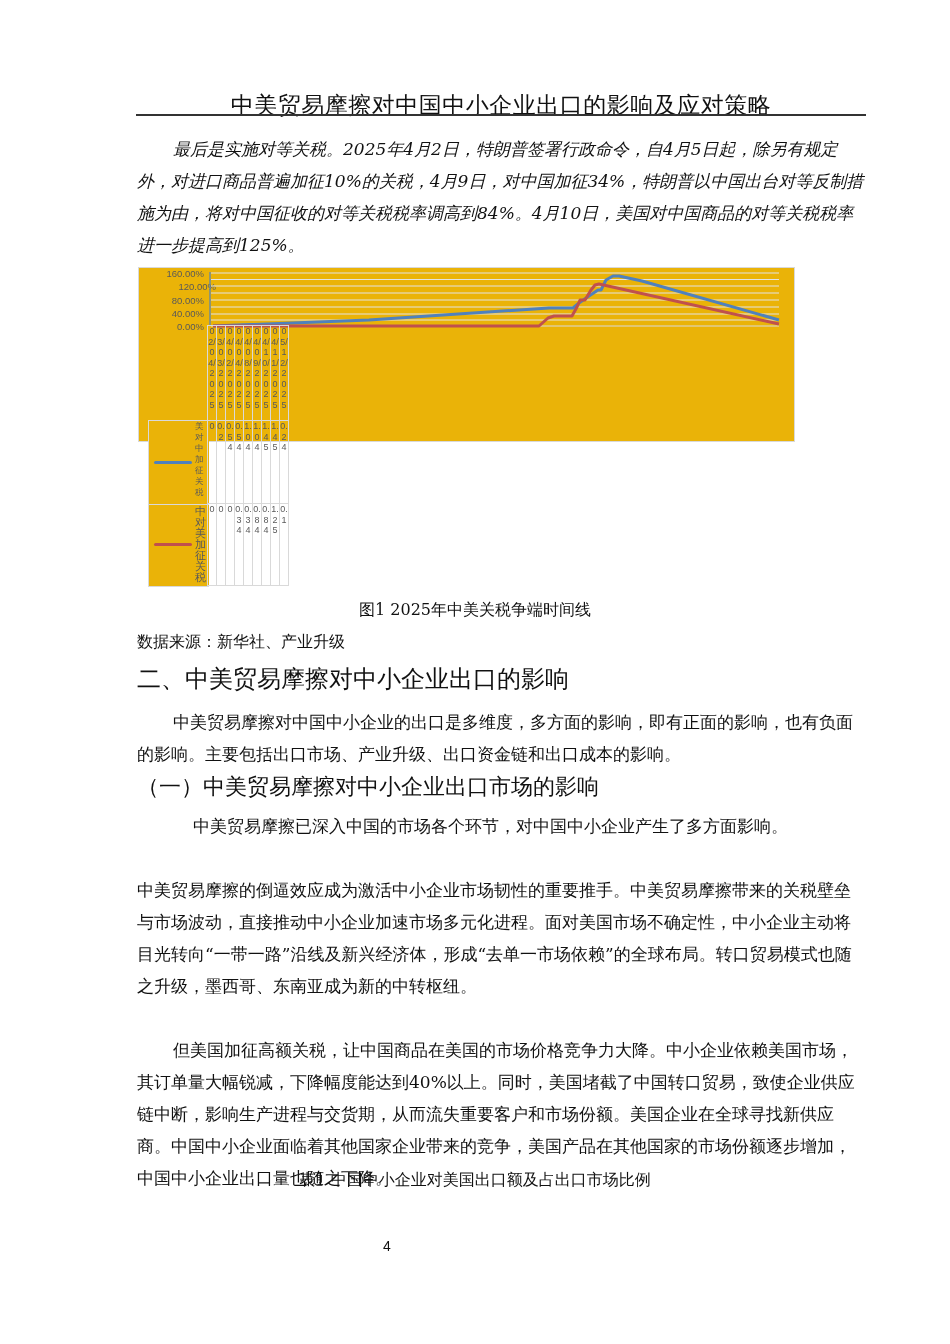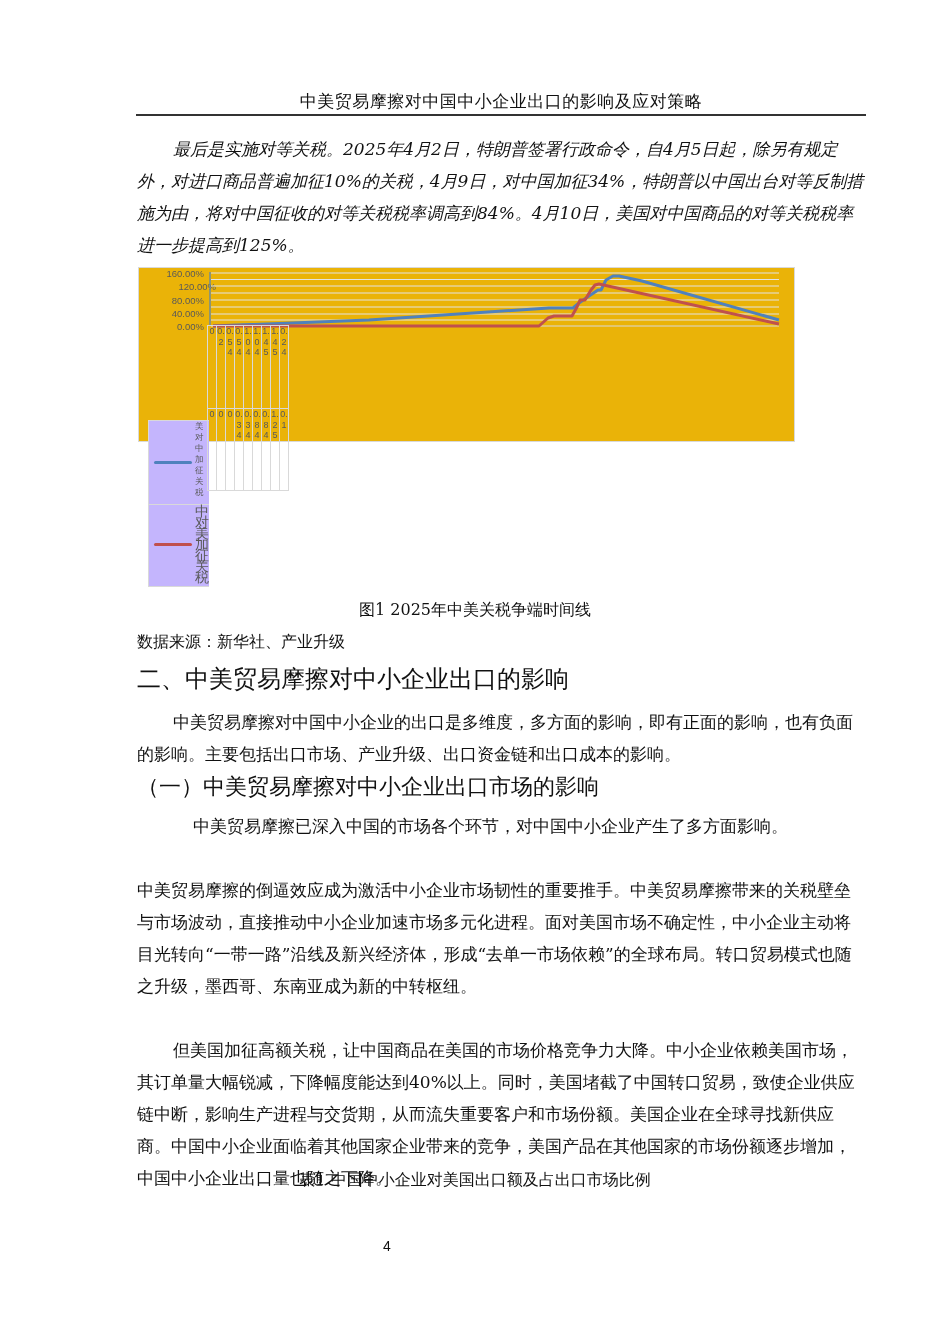--- a/index.html
+++ b/index.html
@@ -1,31 +1,31 @@
 <!DOCTYPE html>
 <html><head>
 <meta charset="utf-8">
 <style>
   html, body { margin:0; padding:0; background:#fff; }
   body { width:950px; height:1344px; position:relative; overflow:hidden;
          font-family:"DejaVu Serif","Liberation Serif",serif; color:#111; }
   .abs { position:absolute; }
-  .header { left:136px; top:90px; width:730px; text-align:center; font-size:17px; letter-spacing:0.5px; }
+  .header { left:136px; top:90px; width:730px; text-align:center; font-size:23px; letter-spacing:0.5px; }
   .header-rule { left:136px; top:114px; width:730px; height:0; border-top:2px solid #333; }
   .para { left:137px; width:728px; font-size:17px; line-height:32px; }
   .indent { text-indent:36px; }
   .chart-frame { left:138px; top:267px; width:655px; height:173px; border:1px solid #d9d9d9; background:#eab308; }
   .caption { width:950px; left:0; text-align:center; font-size:16px; }
   .h2 { left:137px; top:663px; font-family:"DejaVu Sans","Liberation Sans",sans-serif; font-size:24px; font-weight:500; }
   .h3 { left:137px; top:772px; font-family:"DejaVu Sans","Liberation Sans",sans-serif; font-size:22px; }
   .pageno { left:383px; top:1238px; font-family:"Liberation Sans",sans-serif; font-size:14px; }
   .tick { font-family:"Liberation Sans",sans-serif; font-size:9.5px; color:#595959; text-align:right; width:60px; }
   .dtab { border-collapse:collapse; font-family:"Liberation Sans",sans-serif; font-size:9px; color:#595959; }
   .dtab td { border:1px solid #d9d9d9; vertical-align:top; text-align:center; padding:0; width:8px; line-height:10.5px; word-break:break-all; }
-  .legend-box { left:148px; top:420px; width:60px; height:165px; border:1px solid #d9d9d9; border-right:none; background:#c4b5fd; }
+  .legend-box { left:148px; top:420px; width:60px; height:165px; border:1px solid #d9d9d9; border-right:none; background:#eab308; }
 </style>
 </head>
 <body>
 
 <div class="abs header">中美贸易摩擦对中国中小企业出口的影响及应对策略</div>
 <div class="abs header-rule"></div>
 
 <div class="abs para indent" style="top:133px;font-style:italic;">最后是实施对等关税。2025年4月2日，特朗普签署行政命令，自4月5日起，除另有规定外，对进口商品普遍加征10%的关税，4月9日，对中国加征34%，特朗普以中国出台对等反制措施为由，将对中国征收的对等关税税率调高到84%。4月10日，美国对中国商品的对等关税税率进一步提高到125%。</div>
 
 <div class="abs chart-frame">
@@ -50,25 +50,36 @@
     <polyline fill="none" stroke="#4f81bd" stroke-width="3" stroke-linejoin="round" points="74,58 230,52 410,40 434,40 440,35 450,28 459,22 462,22 467,12 474,8 480,8 503,13 640,52"></polyline>
     <polyline fill="none" stroke="#c0504d" stroke-width="3" stroke-linejoin="round" points="74,58 400,58 409,50 415,48 433,48 438,39 441,32 446,32 452,22 456,17 460,16 640,56"></polyline>
   </svg>
 </div>
 
 <div class="abs legend-box">
   <div class="abs" style="left:5px;top:40px;width:38px;height:3px;background:#4f81bd;border-radius:2px;"></div>
   <div class="abs" style="left:46px;top:0;width:10px;font-size:8.5px;line-height:11px;color:#595959;font-family:'DejaVu Sans',sans-serif;">美对中加征关税</div>
   <div class="abs" style="left:0;top:83px;width:60px;border-top:1px solid #d9d9d9;"></div>
   <div class="abs" style="left:5px;top:122px;width:38px;height:3px;background:#c0504d;border-radius:2px;"></div>
-  <div class="abs" style="left:46px;top:85px;width:10px;font-size:14px;line-height:11px;color:#595959;font-family:'DejaVu Sans',sans-serif;">中对美加征关税</div>
+  <div class="abs" style="left:46px;top:85px;width:10px;font-size:11px;line-height:11px;color:#595959;font-family:'DejaVu Sans',sans-serif;">中对美加征关税</div>
 </div>
 
 <table class="abs dtab" style="left:207px;top:325px;">
   <tbody>
+      <tr style="height:95px;">
+    <td>02/04/2025</td>
+    <td>03/03/2025</td>
+    <td>04/02/2025</td>
+    <td>04/04/2025</td>
+    <td>04/08/2025</td>
+    <td>04/09/2025</td>
+    <td>04/10/2025</td>
+    <td>04/11/2025</td>
+    <td>05/12/2025</td>
+  </tr>
   <tr style="height:83px;">
     <td>0</td>
     <td>0.2</td>
     <td>0.54</td>
     <td>0.54</td>
     <td>1.04</td>
     <td>1.04</td>
     <td>1.45</td>
     <td>1.45</td>
     <td>0.24</td>

